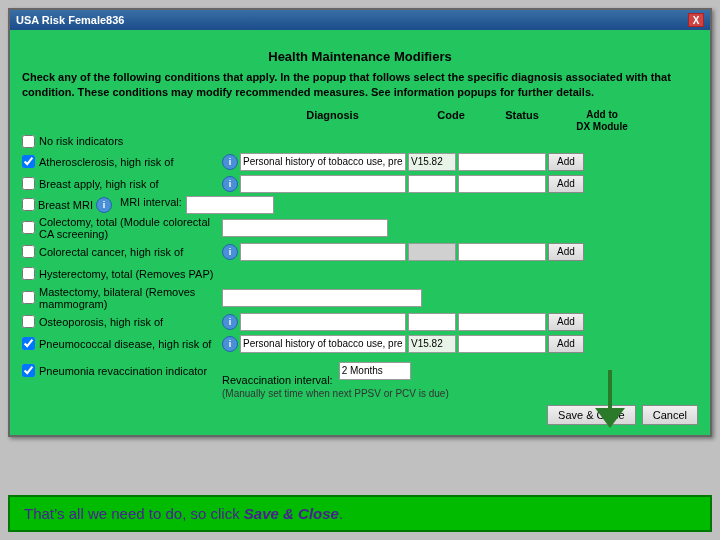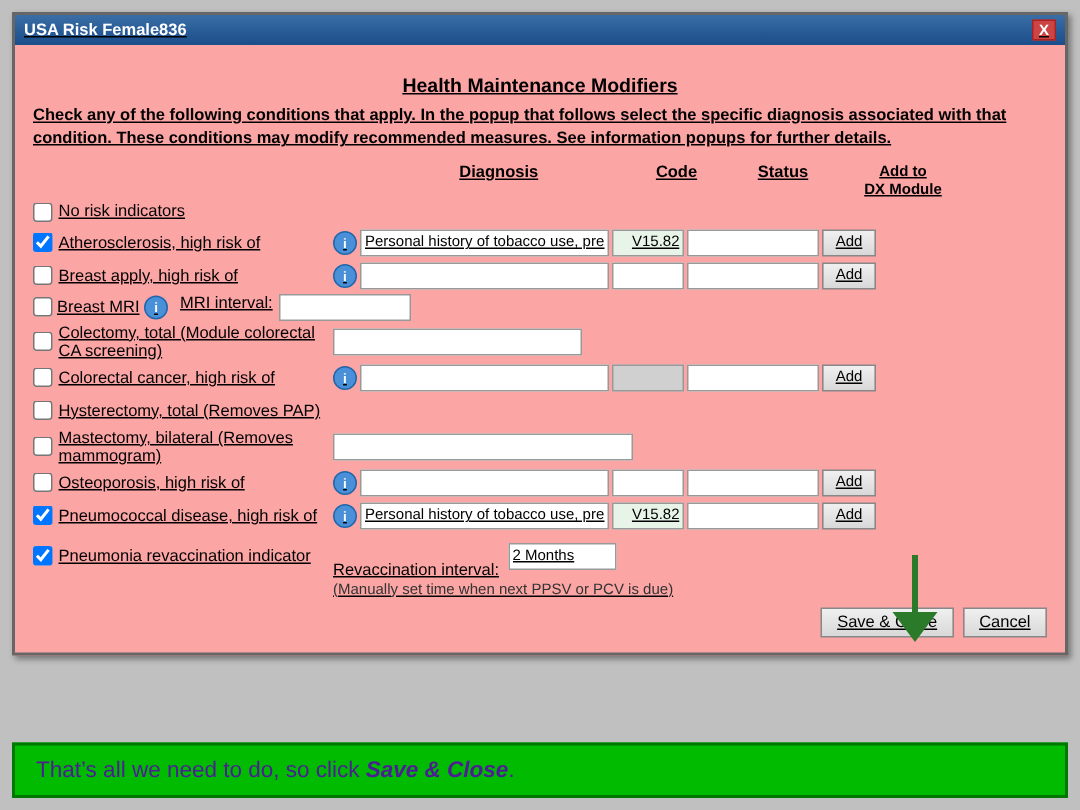--- a/index.html
+++ b/index.html
@@ -11,24 +11,23 @@
       font-size: 11px;
       overflow: hidden;
       position: relative;
     }
 
     .window {
       position: absolute;
       top: 8px;
       left: 8px;
       right: 8px;
-      background: #fca5a5;
+      background: #22c55e;
       border: 2px solid #666;
       box-shadow: 2px 2px 4px rgba(0,0,0,0.4);
-      text-decoration: underline;
     }
 
     .title-bar {
       background: linear-gradient(to bottom, #3a6ea5, #1a4d8a);
       color: white;
       padding: 3px 6px;
       display: flex;
       justify-content: space-between;
       align-items: center;
       font-size: 11px;
@@ -134,21 +133,21 @@
       padding: 1px 2px;
     }
 
     .field-code {
       width: 48px;
       height: 18px;
       border: 1px solid #999;
       background: white;
       font-size: 10px;
       padding: 1px 2px;
-      text-align: right;
+      text-align: left;
     }
 
     .field-code.filled {
       background: #e8f4e8;
     }
 
     .field-status {
       width: 88px;
       height: 18px;
       border: 1px solid #999;

